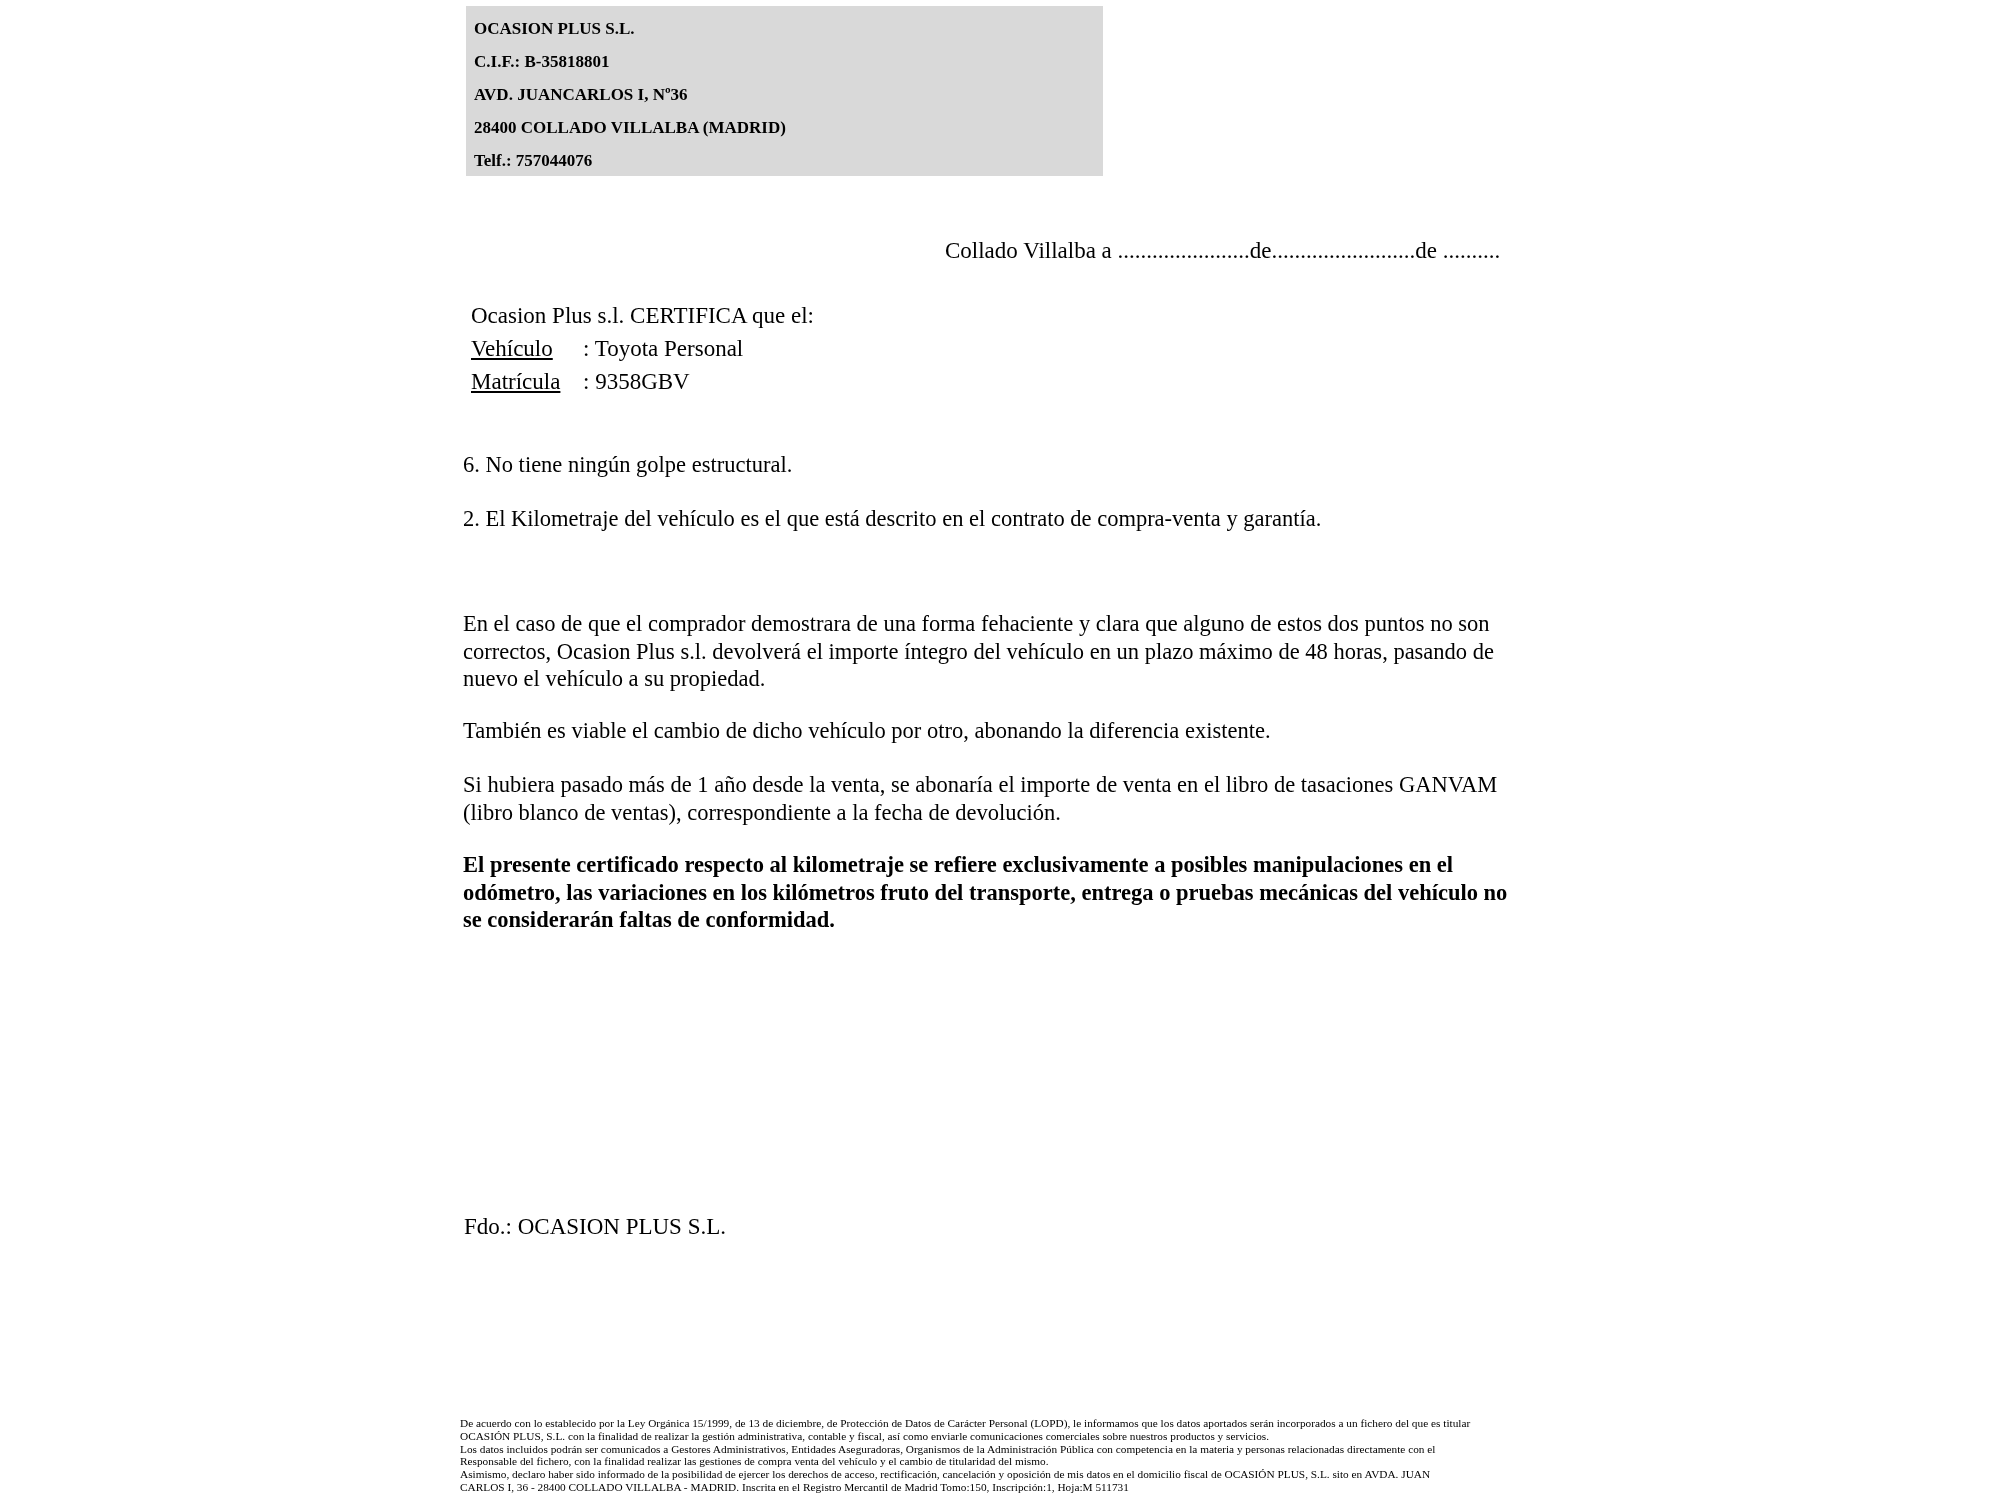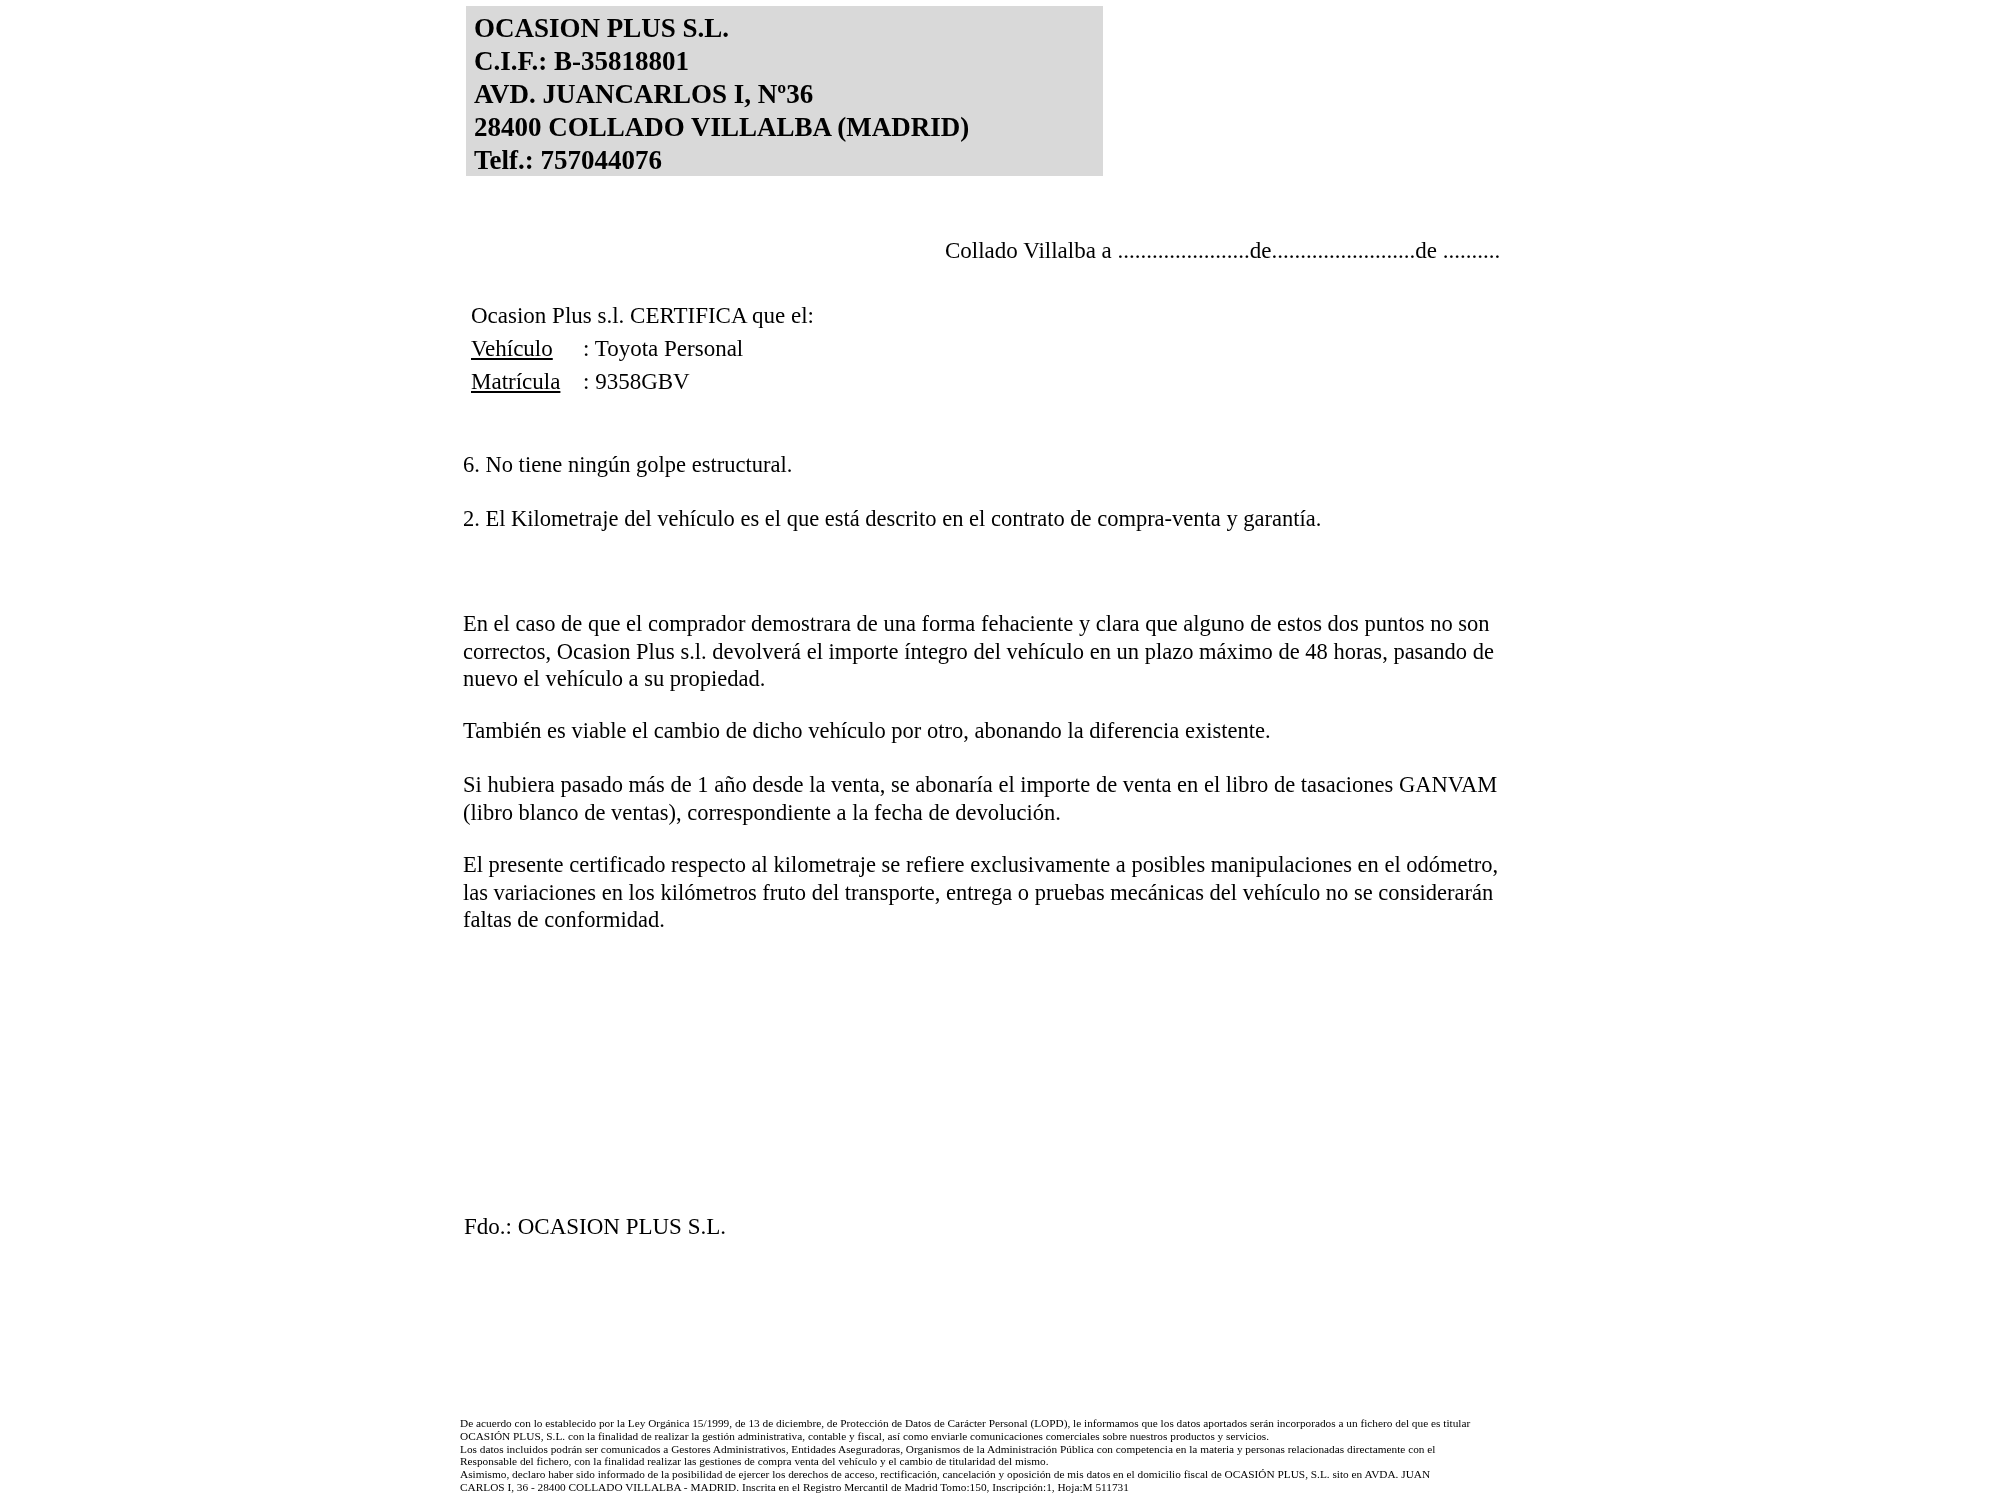--- a/index.html
+++ b/index.html
@@ -20,21 +20,21 @@
   }
   .company-box {
     position: absolute;
     left: 466px; top: 6px;
     width: 637px; height: 170px;
     background: #d9d9d9;
     padding: 6px 0 0 8px;
   }
   .company-box .line {
     font-weight: bold;
-    font-size: 27px;
+    font-size: 17px;
     line-height: 33px;
     white-space: nowrap;
   }
   .date-line {
     position: absolute;
     left: 945px; top: 238px;
     font-size: 23px;
     white-space: nowrap;
   }
   .certify-block {
@@ -60,21 +60,21 @@
   .para {
     position: absolute;
     left: 463px;
     width: 1062px;
     font-size: 22.5px;
     line-height: 27.5px;
   }
   .para-a { top: 610px; }
   .para-b { top: 717px; }
   .para-c { top: 771px; }
-  .para-d { top: 851px; }
+  .para-d { top: 851px; font-weight: bold; }
   .signature {
     position: absolute;
     left: 464px; top: 1198px;
     font-size: 23px;
     white-space: nowrap;
     margin-top: 16px;
   }
   .legal {
     position: absolute;
     left: 460px; top: 1417px;

